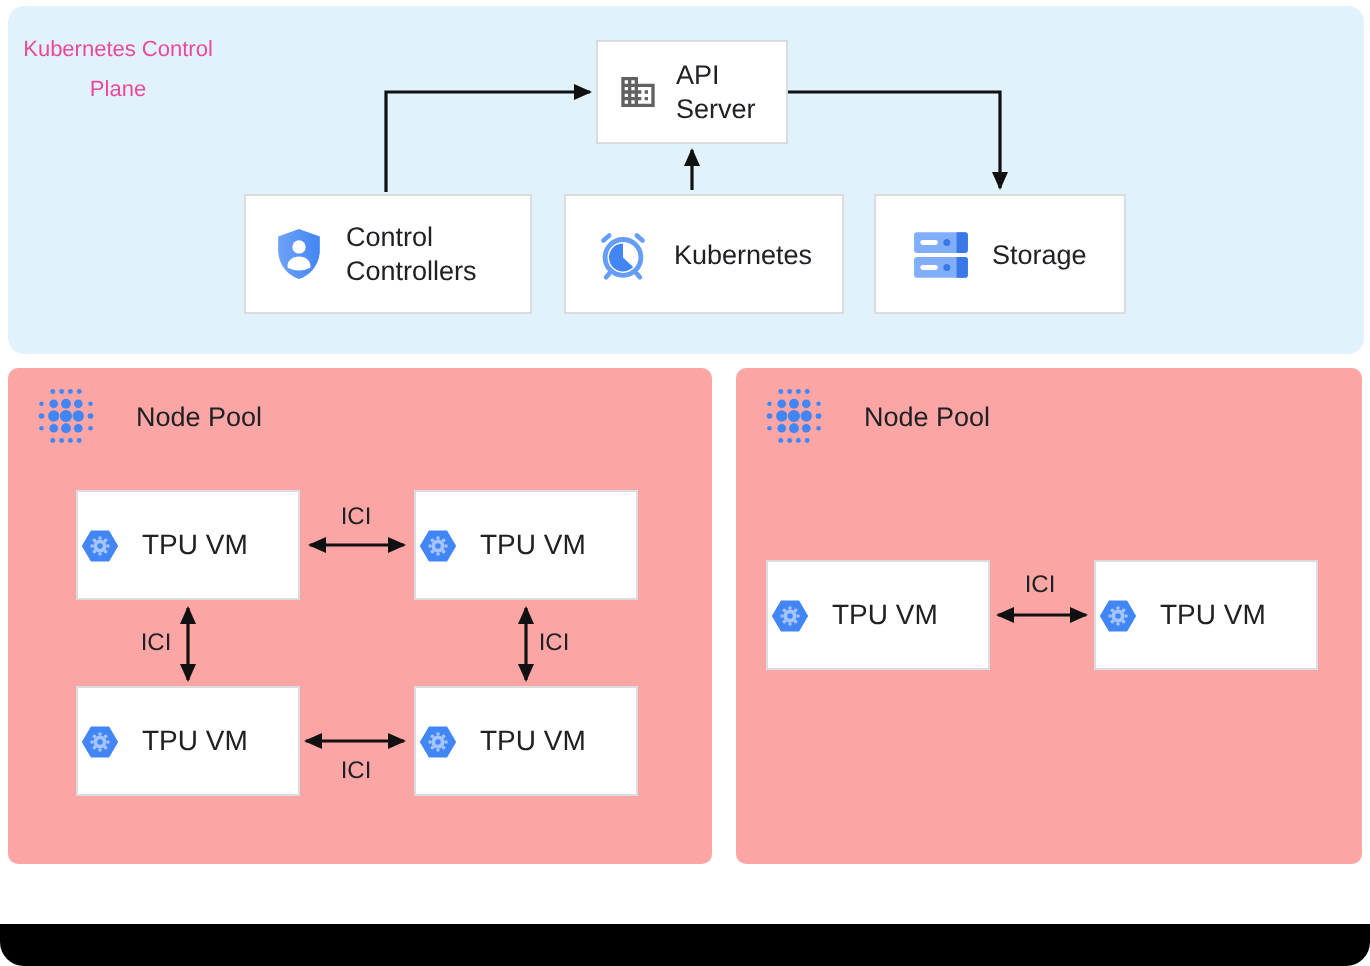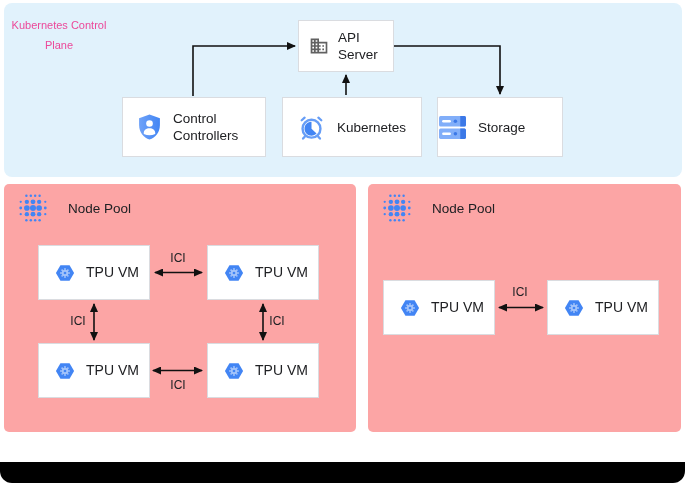--- a/index.html
+++ b/index.html
@@ -18,22 +18,22 @@
   .pool-header{left:12px;top:6px;display:flex;align-items:center;gap:18px;height:36px;}
   .pool-title{font-size:13.5px;color:#202124;}
   
   .node-box{
     background:#ffffff;border:1px solid #dadce0;box-sizing:border-box;
     display:flex;align-items:center;font-size:13.5px;line-height:17px;color:#202124;
   }
   .box-api{left:298px;top:20px;width:96px;height:52px;padding-left:10px;gap:9px;}
   .box-rc{left:122px;top:97px;width:144px;height:60px;padding-left:14px;gap:11px;}
   .box-sched{left:282px;top:97px;width:140px;height:60px;padding-left:14px;gap:11px;}
-  .box-storage{left:437px;top:97px;width:126px;height:60px;padding-left:0;gap:11px;text-align:right;}
-  .tpu-box{width:112px;height:55px;padding-left:15px;gap:10px;font-size:14px;}
+  .box-storage{left:437px;top:97px;width:126px;height:60px;padding-left:18px;gap:11px;text-align:right;}
+  .tpu-box{width:112px;height:55px;gap:10px;font-size:14px;}
   .icon{flex:0 0 auto;display:block;}
   
   svg.arrows{left:0;top:0;pointer-events:none;}
   svg.arrows path.ln{fill:none;stroke:#111111;stroke-width:1.6px;}
   .ici{font-size:12px;color:#202124;transform:translate(-50%,-50%);white-space:nowrap;}
   
   .bottom-bar{left:0;top:462px;width:685px;height:21px;background:#000000;border-radius:0 0 12px 12px;}
 </style>
 </head>
 <body>

